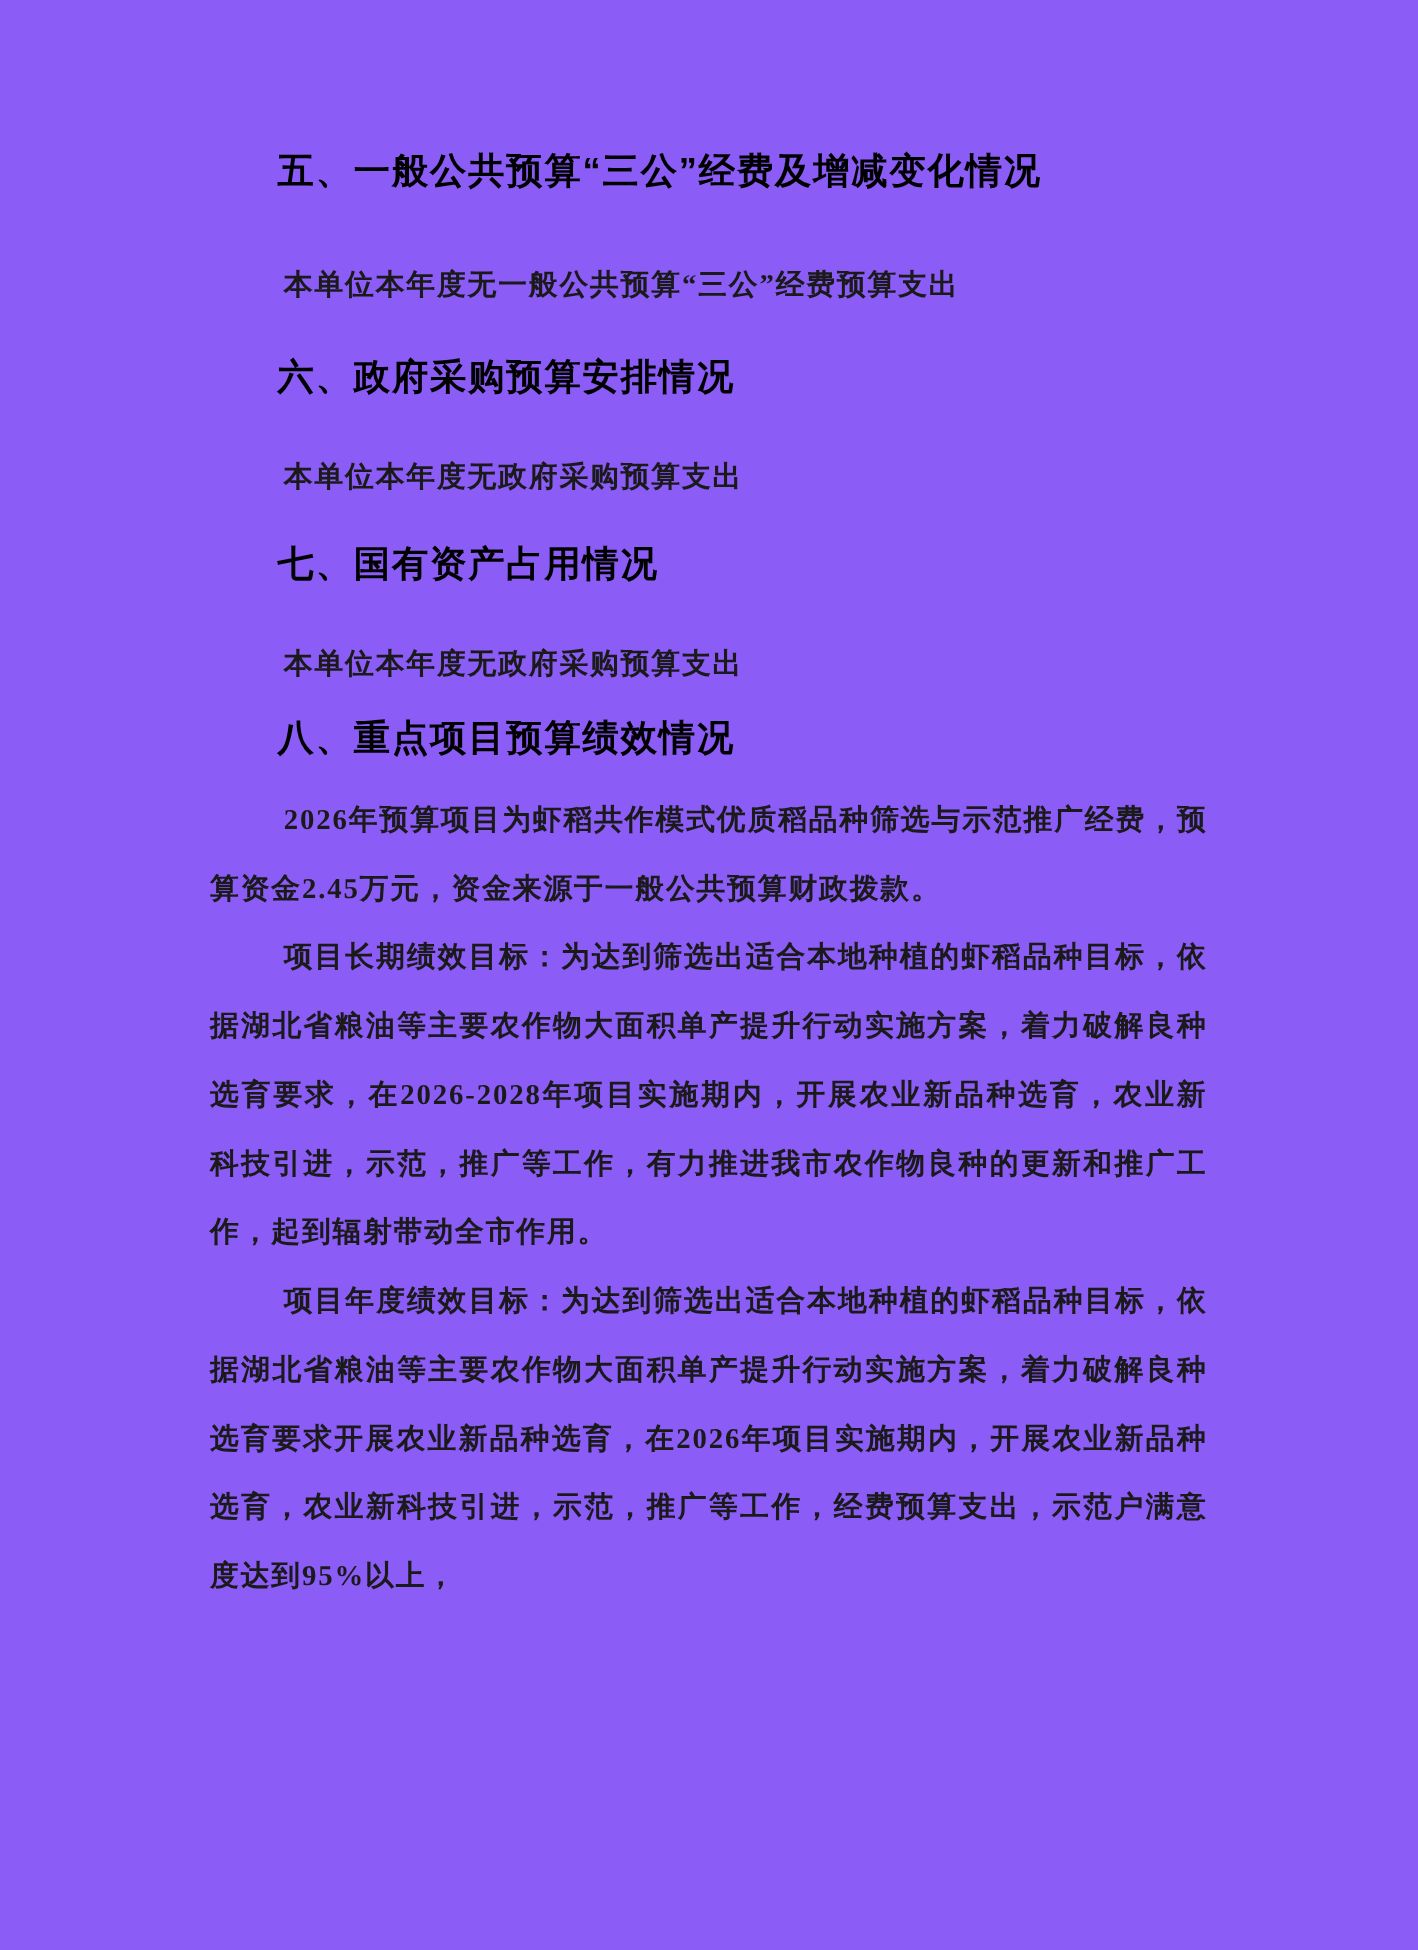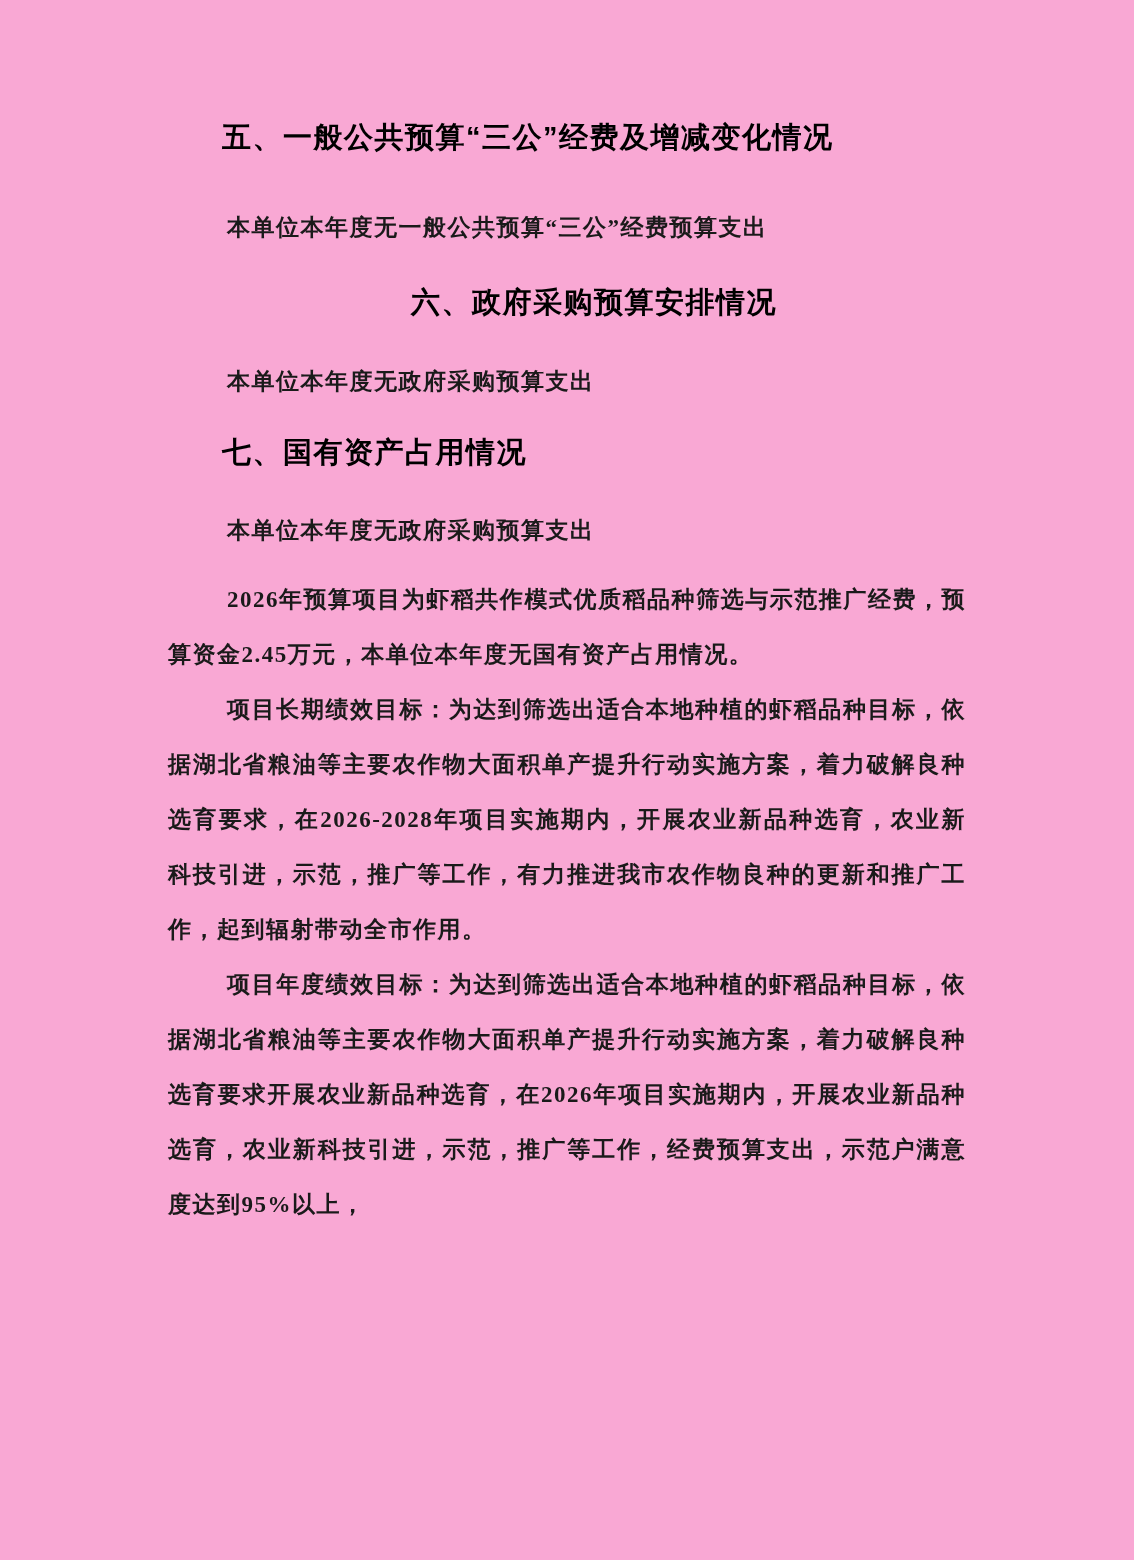--- a/index.html
+++ b/index.html
@@ -6,21 +6,21 @@
   html, body {
     margin: 0;
     padding: 0;
     background: #ffffff;
   }
   .page {
     position: relative;
     width: 1134px;
     height: 1560px;
     margin: 0 auto;
-    background: #f9a8d4;
+    background: #8b5cf6;
     box-sizing: border-box;
     padding: 114px 168px 0 168px;
     color: #000000;
     overflow: hidden;
   }
   .sec-heading {
     font-family: "Liberation Sans", "DejaVu Sans", sans-serif;
     font-weight: 700;
     font-size: 29px;
     line-height: 46px;
@@ -35,21 +35,21 @@
     font-size: 23px;
     line-height: 55px;
     letter-spacing: 1.5px;
     text-indent: 59px;
     text-align: justify;
     margin: 0;
     color: #1a1a1a;
   }
   
   .mt-p-after-h   { margin-top: 40px; }
-  .mt-h6          { margin-top: 24px; text-align: center; }
+  .mt-h6          { margin-top: 24px; }
   .mt-p2          { margin-top: 29px; }
   .mt-h7          { margin-top: 20px; }
   .mt-p3          { margin-top: 28px; }
   .mt-h8          { margin-top: 10px; }
   .mt-para-block  { margin-top: 14px; }
   .page-number {
     margin-top: 20px;
     text-align: center;
     font-family: "Liberation Serif", "DejaVu Serif", serif;
     font-size: 20px;
@@ -66,21 +66,22 @@
   <p class="body-para mt-p-after-h">本单位本年度无一般公共预算“三公”经费预算支出</p>
 
   <h2 class="sec-heading mt-h6">六、政府采购预算安排情况</h2>
 
   <p class="body-para mt-p2">本单位本年度无政府采购预算支出</p>
 
   <h2 class="sec-heading mt-h7">七、国有资产占用情况</h2>
 
   <p class="body-para mt-p3">本单位本年度无政府采购预算支出</p>
 
+  <h2 class="sec-heading mt-h8">八、重点项目预算绩效情况</h2>
 
-  <p class="body-para mt-para-block">2026年预算项目为虾稻共作模式优质稻品种筛选与示范推广经费，预算资金2.45万元，本单位本年度无国有资产占用情况。</p>
+  <p class="body-para mt-para-block">2026年预算项目为虾稻共作模式优质稻品种筛选与示范推广经费，预算资金2.45万元，资金来源于一般公共预算财政拨款。</p>
 
   <p class="body-para">项目长期绩效目标：为达到筛选出适合本地种植的虾稻品种目标，依据湖北省粮油等主要农作物大面积单产提升行动实施方案，着力破解良种选育要求，在2026-2028年项目实施期内，开展农业新品种选育，农业新科技引进，示范，推广等工作，有力推进我市农作物良种的更新和推广工作，起到辐射带动全市作用。</p>
 
   <p class="body-para">项目年度绩效目标：为达到筛选出适合本地种植的虾稻品种目标，依据湖北省粮油等主要农作物大面积单产提升行动实施方案，着力破解良种选育要求开展农业新品种选育，在2026年项目实施期内，开展农业新品种选育，农业新科技引进，示范，推广等工作，经费预算支出，示范户满意度达到95%以上，</p>
 
 
 </main>
 
 </body></html>

